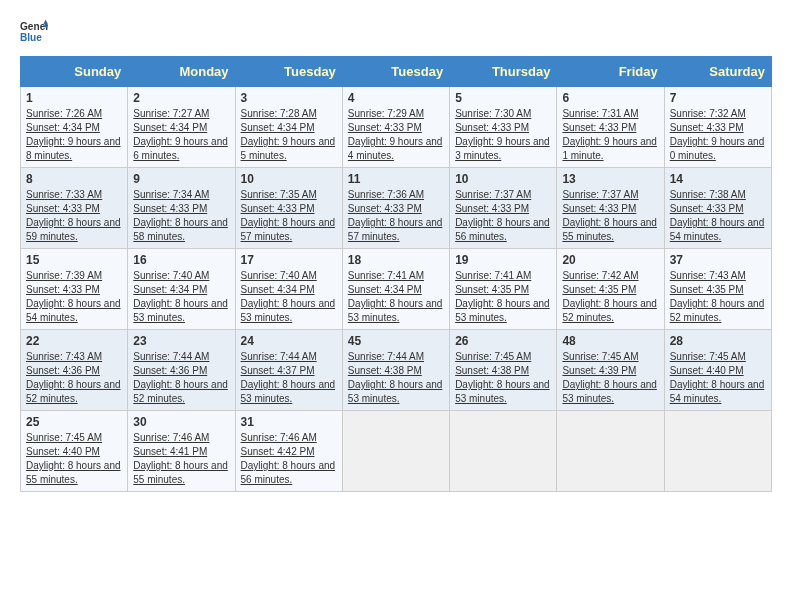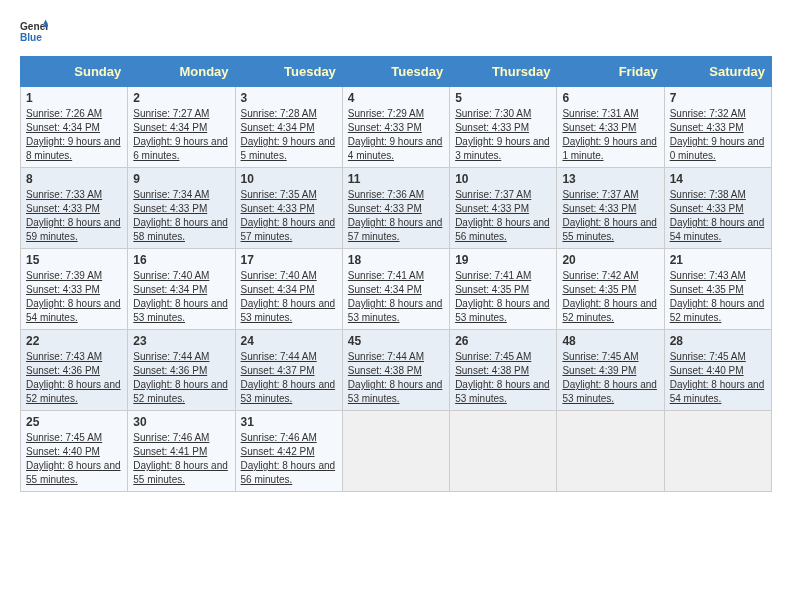--- a/index.html
+++ b/index.html
@@ -159,21 +159,21 @@
           <td><span class="day-num">16</span>
 <span class="day-info">Sunrise: 7:40 AM<br>Sunset: 4:34 PM<br>Daylight: 8 hours and 53 minutes.</span></td>
           <td><span class="day-num">17</span>
 <span class="day-info">Sunrise: 7:40 AM<br>Sunset: 4:34 PM<br>Daylight: 8 hours and 53 minutes.</span></td>
           <td><span class="day-num">18</span>
 <span class="day-info">Sunrise: 7:41 AM<br>Sunset: 4:34 PM<br>Daylight: 8 hours and 53 minutes.</span></td>
           <td><span class="day-num">19</span>
 <span class="day-info">Sunrise: 7:41 AM<br>Sunset: 4:35 PM<br>Daylight: 8 hours and 53 minutes.</span></td>
           <td><span class="day-num">20</span>
 <span class="day-info">Sunrise: 7:42 AM<br>Sunset: 4:35 PM<br>Daylight: 8 hours and 52 minutes.</span></td>
-          <td><span class="day-num">21</span>
+          <td><span class="day-num">37</span>
 <span class="day-info">Sunrise: 7:43 AM<br>Sunset: 4:35 PM<br>Daylight: 8 hours and 52 minutes.</span></td>
         </tr>
         <tr>
           <td><span class="day-num">22</span>
 <span class="day-info">Sunrise: 7:43 AM<br>Sunset: 4:36 PM<br>Daylight: 8 hours and 52 minutes.</span></td>
           <td><span class="day-num">23</span>
 <span class="day-info">Sunrise: 7:44 AM<br>Sunset: 4:36 PM<br>Daylight: 8 hours and 52 minutes.</span></td>
           <td><span class="day-num">24</span>
 <span class="day-info">Sunrise: 7:44 AM<br>Sunset: 4:37 PM<br>Daylight: 8 hours and 53 minutes.</span></td>
           <td><span class="day-num">45</span>

